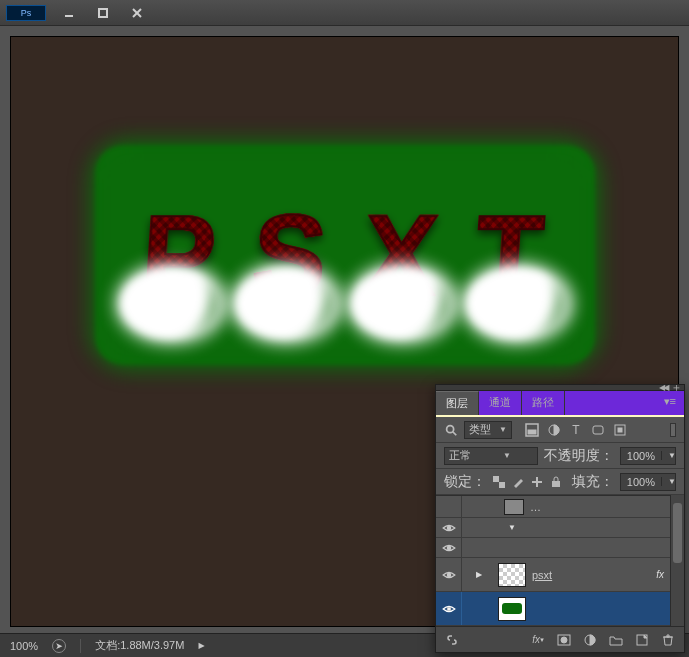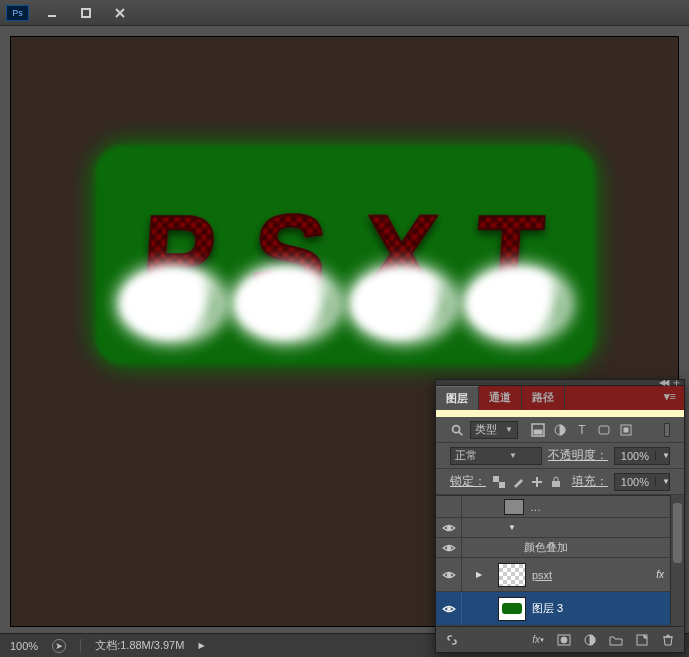--- a/index.html
+++ b/index.html
@@ -1,20 +1,20 @@
 <!DOCTYPE html>
 <html><head>
 <meta charset="utf-8">
 <style>
   * { box-sizing: border-box; margin: 0; padding: 0; font-family: "Microsoft YaHei", "Segoe UI", Tahoma, sans-serif; }
   body { background:#535353; width:689px; height:657px; overflow:hidden; position:relative; }
 
   
   .titlebar { height:26px; background:linear-gradient(to bottom,#4f4f4f,#3e3e3e); display:flex; align-items:center; color:#d7d7d7; font-size:12px; border-bottom:1px solid #2a2a2a; }
-  .app-icon { width:23px; height:16px; margin:0 6px; background:#001d39; border:1px solid #0b4f8f; display:flex; align-items:center; justify-content:center; font-size:9px; font-weight:normal; color:#7fb8ff; }
+  .app-icon { width:40px; height:16px; margin:0 6px; background:#001d39; border:1px solid #0b4f8f; display:flex; align-items:center; justify-content:center; font-size:9px; font-weight:normal; color:#7fb8ff; }
   .title-text { flex:1; overflow:hidden; white-space:nowrap; text-overflow:ellipsis; }
   .win-btns { display:flex; height:100%; }
   .win-btn { width:34px; display:flex; align-items:center; justify-content:center; font-size:14px; color:#cfcfcf; cursor:pointer; }
   .win-btn.close { font-size:13px; }
   .win-btn svg { width:12px; height:12px; stroke:#cfcfcf; stroke-width:2; fill:none; }
 
   
   .canvas-area { position:absolute; left:10px; top:36px; right:10px; bottom:30px; background:#362922; box-shadow:0 0 0 1px #000 inset; }
   .artwork { position:absolute; left:50%; top:37%; transform:translate(-50%,-50%); }
   .green-blob { position:relative; width:500px; height:220px; }
@@ -36,35 +36,35 @@
 
   
   .statusbar { position:absolute; left:0; right:0; bottom:0; height:24px; background:#3b3b3b; border-top:1px solid #222; display:flex; align-items:center; color:#c8c8c8; font-size:11px; padding:0 10px; gap:14px; }
   .status-sep { width:1px; height:14px; background:#555; }
   .status-icon { width:14px; height:14px; border-radius:50%; border:1px solid #888; display:inline-flex; align-items:center; justify-content:center; font-size:9px; }
 
   
   .panel { position:absolute; right:4px; bottom:4px; width:250px; background:#535353; border:1px solid #1f1f1f; box-shadow:0 4px 12px rgba(0,0,0,.55); font-size:11px; color:#c9c9c9; }
   .panel-grip { height:6px; background:#3a3a3a; border-bottom:1px solid #222; display:flex; justify-content:flex-end; align-items:center; padding-right:6px; gap:6px; }
   .grip-arrows { font-size:8px; color:#aaa; letter-spacing:-2px; }
-  .panel-tabs { display:flex; background:#7f1d1d; border-bottom:7px solid #fef9c3;font-weight:bold; }
+  .panel-tabs { display:flex; background:#6d28d9; border-bottom:2px solid #fef9c3; }
   .ptab { padding:4px 10px; color:#aaa; cursor:pointer; border-right:1px solid #333; }
   .ptab.active { background:#535353; color:#e4e4e4; border-top:1px solid #6a6a6a; }
   .ptab-menu { margin-left:auto; padding:4px 8px; color:#aaa; cursor:pointer; }
 
-  .panel-row { display:flex; align-items:center; height:26px; border-bottom:1px solid #3b3b3b; padding:0 14px; gap:6px; }
+  .panel-row { display:flex; align-items:center; height:26px; border-bottom:1px solid #3b3b3b; padding:0 8px; gap:6px; }
   .search-icn { width:14px; height:14px; }
   .search-icn svg { width:14px; height:14px; stroke:#bbb; fill:none; stroke-width:2; }
   .dropdown { height:18px; background:#414141; border:1px solid #2b2b2b; display:flex; align-items:center; padding:0 4px; gap:4px; cursor:pointer; }
   .dropdown .dd-arrow { font-size:8px; color:#bbb; margin-left:4px; }
   .flex1 { flex:1;gap:28px; }
   .filter-icons { display:flex; gap:6px; margin-left:6px; }
   .ficon { width:16px; height:16px; display:flex; align-items:center; justify-content:center; color:#bbb; font-size:12px; cursor:pointer; }
   .ficon svg { width:14px; height:14px; fill:#bbb; stroke:#bbb; }
-  .lbl { color:#cdcdcd; font-size:12px;text-decoration:underline; }
+  .lbl { color:#cdcdcd; font-size:14px; }
   .val-box { display:flex; align-items:center; background:#414141; border:1px solid #2b2b2b; height:18px; }
   .val-box span { padding:0 6px; }
   .val-box .arrow { border-left:1px solid #2b2b2b; width:14px; text-align:center; font-size:8px; cursor:pointer; }
 
   .lock-icons { display:flex; gap:5px; }
   .lkicon { width:14px; height:14px; display:flex; align-items:center; justify-content:center; }
   .lkicon svg { width:12px; height:12px; fill:#b8b8b8; }
 
   
   .layer-list { max-height:170px; overflow:hidden; border-top:1px solid #2e2e2e; }
@@ -269,21 +269,20 @@
       </div>
 
       <div class="layer" style="height:20px">
         <div class="eye-col">
             <svg viewBox="0 0 16 12">
               <path d="M1 6 Q8 0 15 6 Q8 12 1 6 Z"></path>
               <circle cx="8" cy="6" r="2" fill="#c8c8c8"></circle>
             </svg>
           </div>
         <span class="indent" style="width:62px"></span>
-        <span class="lname">颜色叠加</span>
       </div>
 
       <div class="layer tall">
         <div class="eye-col">
             <svg viewBox="0 0 16 12">
               <path d="M1 6 Q8 0 15 6 Q8 12 1 6 Z"></path>
               <circle cx="8" cy="6" r="2" fill="#c8c8c8"></circle>
             </svg>
           </div>
         <span class="indent" style="width:14px"></span>
@@ -297,21 +296,20 @@
       <div class="layer tall active">
         <div class="eye-col" style="border-right-color:#2b5e95">
             <svg viewBox="0 0 16 12">
               <path d="M1 6 Q8 0 15 6 Q8 12 1 6 Z" stroke="#fff"></path>
               <circle cx="8" cy="6" r="2" fill="#fff"></circle>
             </svg>
           </div>
         <span class="indent" style="width:14px"></span>
         <span class="disclose" style="visibility:hidden">▶</span>
         <div class="thumb art"></div>
-        <span class="lname">图层 3</span>
       </div>
 
     </div>
     <div class="scrollbar">
       <div class="scroll-thumb"></div>
     </div>
   </div>
 
   <div class="panel-footer">
     <div class="pf-left">

